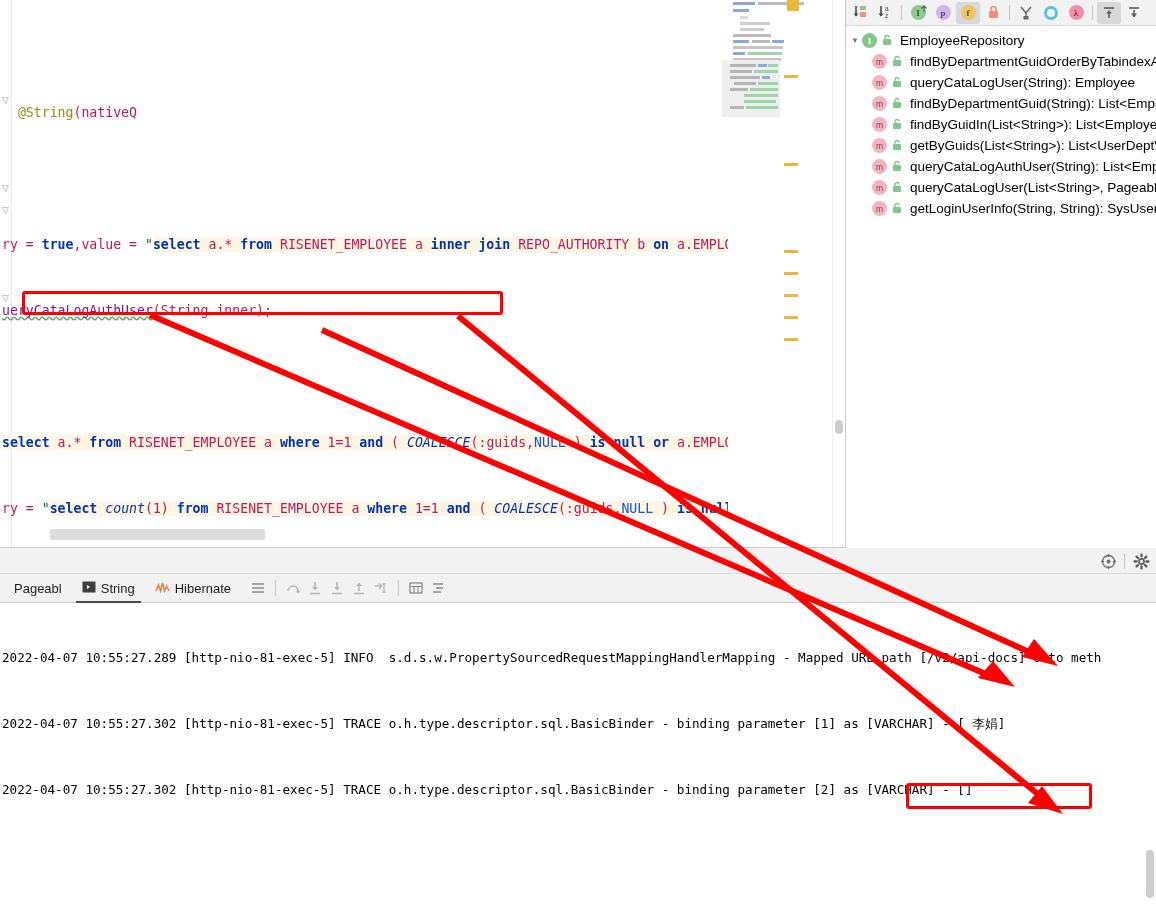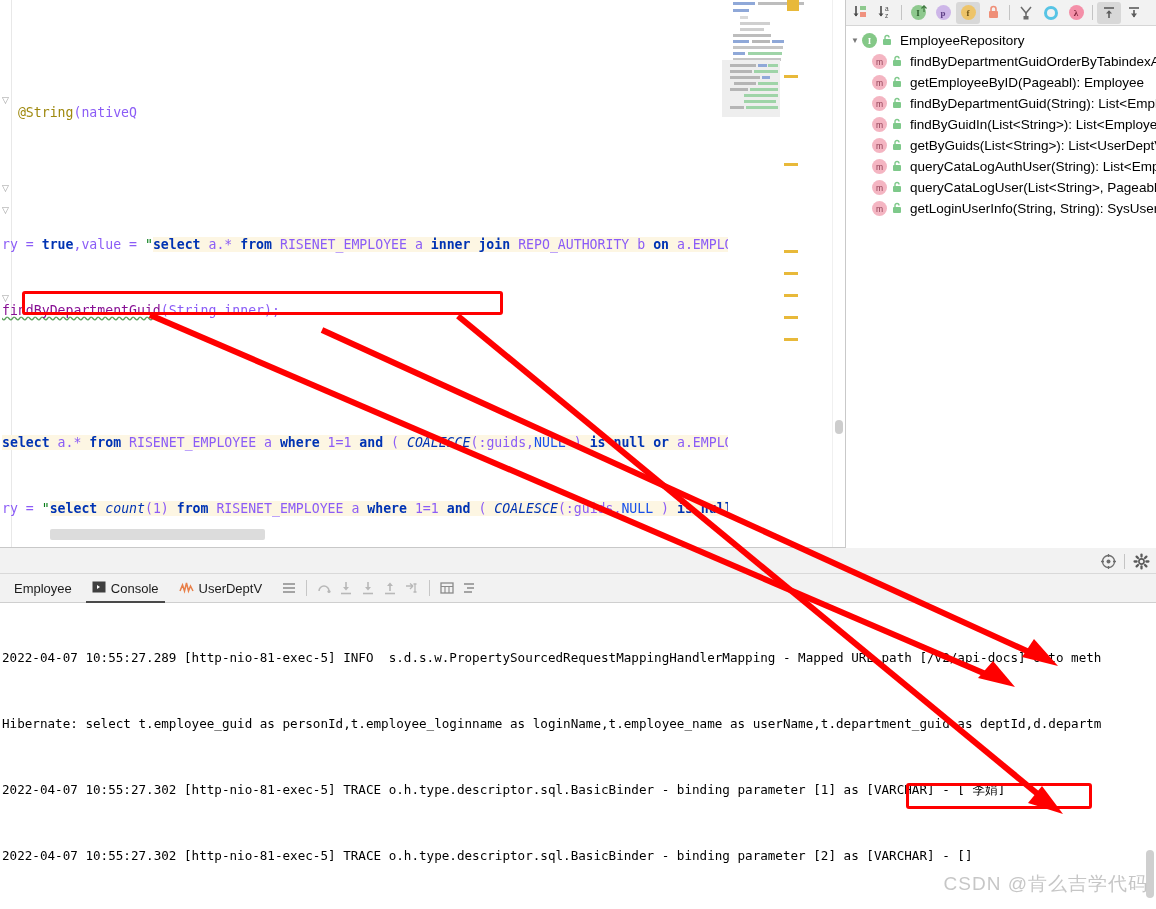--- a/index.html
+++ b/index.html
@@ -51,21 +51,21 @@
     color: #000000;
   }
   .code .line { height: 22px; padding-left: 2px; }
   .kw   { color: #0033b3; font-weight: bold; }
   .str  { color: #067d17; }
   .sql-hl { background: #fdf6e3; }
   .ital { color: #0033b3; font-style: italic; }
   .anno { color: #9e880d; }
   .fld  { color: #871094; }
   .lit  { color: #1750eb; }
-  .plain{ color: #8b5cf6; }
+  .plain{ color: #be185d; }
   .wavy { text-decoration: underline wavy #5a9e5a; text-decoration-skip-ink: none; }
 
   
   .minimap {
     position: absolute;
     right: 62px; top: 0;
     width: 55px; height: 548px;
     background: #ffffff;
   }
   .mm-row { position: absolute; height: 3px; }
@@ -278,21 +278,21 @@
       <div class="fold" style="top:184px">▽</div>
       <div class="fold" style="top:206px">▽</div>
       <div class="fold" style="top:294px">▽</div>
     </div>
 
     <div class="code">
       <div class="line" style="height:14px"></div>
       <div class="line"><span class="plain">&nbsp;&nbsp;</span><span class="anno">@String</span><span class="plain">(nativeQ</span></div>
       <div class="line"></div>
       <div class="line"><span class="plain">ry = </span><span class="kw">true</span><span class="plain">,value = </span><span class="str">"</span><span class="sql-hl"><span class="kw">select</span><span class="plain"> a.* </span><span class="kw">from</span><span class="plain"> RISENET_EMPLOYEE a </span><span class="kw">inner join</span><span class="plain"> REPO_AUTHORITY b </span><span class="kw">on</span><span class="plain"> a.EMPLOYEE_GU</span></span></div>
-      <div class="line"><span class="fld wavy">findByDepartmentGuid</span><span class="plain">(String inner);</span></div>
+      <div class="line"><span class="fld wavy">ueryCataLogAuthUser</span><span class="plain">(String inner);</span></div>
       <div class="line"></div>
       <div class="line"><span class="sql-hl"><span class="kw">select</span><span class="plain"> a.* </span><span class="kw">from</span><span class="plain"> RISENET_EMPLOYEE a </span><span class="kw">where</span><span class="plain"> 1=1 </span><span class="kw">and</span><span class="plain"> ( </span><span class="ital">COALESCE</span><span class="plain">(:guids,</span><span class="lit">NULL</span><span class="plain"> ) </span><span class="kw">is null or</span><span class="plain"> a.EMPLOYEE_GU</span></span></div>
       <div class="line"><span class="plain">ry = </span><span class="str">"</span><span class="sql-hl"><span class="kw">select</span><span class="plain"> </span><span class="ital">count</span><span class="plain">(1) </span><span class="kw">from</span><span class="plain"> RISENET_EMPLOYEE a </span><span class="kw">where</span><span class="plain"> 1=1 </span><span class="kw">and</span><span class="plain"> ( </span><span class="ital">COALESCE</span><span class="plain">(:guids,</span><span class="lit">NULL</span><span class="plain"> ) </span><span class="kw">is null or</span><span class="plain"> a.</span></span></div>
       
       
       
       
       
       
       
@@ -457,21 +457,21 @@
         <span class="tlabel">findByDepartmentGuidOrderByTabindexA</span>
       </div>
       <div class="tnode child">
         <span class="ic-method">m</span>
         <span class="ic-pub">
           <svg width="13" height="13" viewBox="0 0 13 13">
               <rect x="2" y="5" width="8" height="6" rx="1" fill="#7ec98a"></rect>
               <path d="M4 5 L4 3.5 a2 2 0 0 1 4 0" stroke="#7ec98a" stroke-width="1.4" fill="none"></path>
             </svg>
         </span>
-        <span class="tlabel">getEmployeeByID(Pageabl): Employee</span>
+        <span class="tlabel">queryCataLogUser(String): Employee</span>
       </div>
       <div class="tnode child">
         <span class="ic-method">m</span>
         <span class="ic-pub">
           <svg width="13" height="13" viewBox="0 0 13 13">
               <rect x="2" y="5" width="8" height="6" rx="1" fill="#7ec98a"></rect>
               <path d="M4 5 L4 3.5 a2 2 0 0 1 4 0" stroke="#7ec98a" stroke-width="1.4" fill="none"></path>
             </svg>
         </span>
         <span class="tlabel">findByDepartmentGuid(String): List&lt;Empl</span>
@@ -554,38 +554,38 @@
               <path d="M13.4 3.6 L12 5"></path>
                 <path d="M5 12 L3.6 13.4"></path>
             </g>
           </svg>
         </div>
       </div>
     </div>
 
     <div class="tabs-bar">
       <div class="tab">
-        <span>Employee</span>
+        <span>Pageabl</span>
       </div>
       <div class="tab selected">
         <span>
           <svg width="14" height="14" viewBox="0 0 14 14">
             <rect x="0.5" y="1.5" width="13" height="11" fill="#3f3f3f"></rect>
             <path d="M5 5 L8 7 L5 9 Z" fill="#ffffff"></path>
           </svg>
         </span>
-        <span>Console</span>
+        <span>String</span>
       </div>
       <div class="tab">
         <span>
           <svg width="15" height="14" viewBox="0 0 15 14">
             <path d="M1 11 L3.5 5 L5.5 11 L7.5 3 L9.5 11 L11.5 6 L14 11" stroke="#e8804a" stroke-width="1.5" fill="none"></path>
           </svg>
         </span>
-        <span>UserDeptV</span>
+        <span>Hibernate</span>
       </div>
 
       <div class="ibtn" style="margin-left:6px;">
         <svg width="16" height="16" viewBox="0 0 16 16">
           <path d="M2 4 L14 4 M2 8 L14 8 M2 12 L14 12" stroke="#8a8a8a" stroke-width="1.5"></path>
         </svg>
       </div>
 
       <div class="tabsep"></div>
 
@@ -633,21 +633,20 @@
       </div>
       <div class="ibtn">
         <svg width="16" height="16" viewBox="0 0 16 16">
           <path d="M3 4 L13 4 M6 8 L13 8 M3 12 L11 12" stroke="#8a8a8a" stroke-width="1.5"></path>
         </svg>
       </div>
     </div>
 
     <div class="console">
       <div class="cline">2022-04-07 10:55:27.289 [http-nio-81-exec-5] INFO  s.d.s.w.PropertySourcedRequestMappingHandlerMapping - Mapped URL path [/v2/api-docs] onto meth</div>
-      <div class="cline">Hibernate: select t.employee_guid as personId,t.employee_loginname as loginName,t.employee_name as userName,t.department_guid as deptId,d.departm</div>
       <div class="cline">2022-04-07 10:55:27.302 [http-nio-81-exec-5] TRACE o.h.type.descriptor.sql.BasicBinder - binding parameter [1] as [VARCHAR] - [ 李娟]</div>
       <div class="cline">2022-04-07 10:55:27.302 [http-nio-81-exec-5] TRACE o.h.type.descriptor.sql.BasicBinder - binding parameter [2] as [VARCHAR] - []</div>
       
       
       
       
       
       
       
       
@@ -675,15 +674,14 @@
     <g>
       <path d="M322 330 L1040 657" stroke="#ff0000" stroke-width="6" fill="none"></path>
       <path d="M1058 666 L1022 657 L1034 639 Z" fill="#ff0000"></path>
     </g>
   </svg>
 
   <div class="redbox" style="left:22px; top:291px; width:481px; height:24px;"></div>
 
   <div class="redbox" style="left:906px; top:783px; width:186px; height:26px;"></div>
 
-  <div class="watermark">CSDN @肯么吉学代码</div>
 
 </div>
 
 </body></html>

